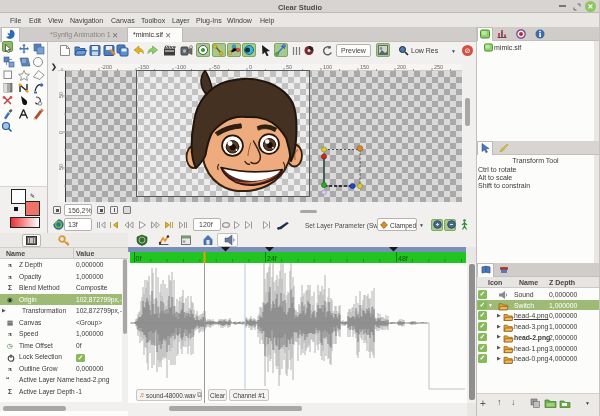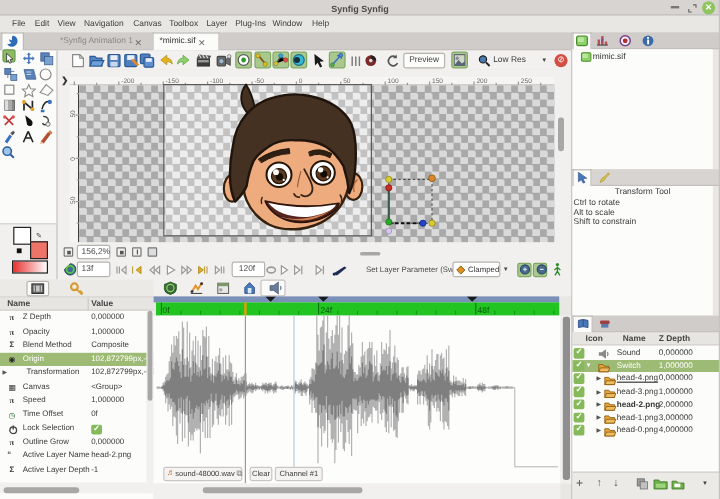--- a/index.html
+++ b/index.html
@@ -19,21 +19,21 @@
 .hdr{background:#e7e5e2;border-bottom:1px solid #ccc9c6;color:#3a3a3a;font-size:7px;}
 .grow{background:#9dbb75;color:#fff;}
 .chk{width:9px;height:8.5px;background:#85b95a;border-radius:1.5px;color:#fff;font-size:7px;line-height:8px;text-align:center;font-weight:bold;}
 .chk::before{content:"\2713";}
 .scroll{background:#f1f0ee;}
 .thumb{background:#a9a7a5;border-radius:2px;}
 </style></head>
 <body>
 
 <div class="abs titlebar"></div>
-<div class="abs title">Synfig Synfig</div>
+<div class="abs title">Clear Studio</div>
 <div class="abs" style="left:559px;top:5px;width:7px;height:1.5px;background:#787572;"></div>
 <svg class="abs" style="left:573px;top:3px;" width="8" height="8" viewBox="0 0 8 8">
     <path d="M1 4.5 V7 H3.5 M7 3.5 V1 H4.5" fill="none" stroke="#6b6865" stroke-width="1"></path>
   </svg>
 <div class="abs" style="left:585px;top:1px;width:11px;height:11px;border-radius:50%;background:#8fc45e;color:#fff;font-size:7px;text-align:center;line-height:11px;font-weight:bold;">✕</div>
 
 <div class="abs menubar"></div>
 <div class="abs menu" style="left:10px;">File</div>
 <div class="abs menu" style="left:29px;">Edit</div>
 <div class="abs menu" style="left:48px;">View</div>

